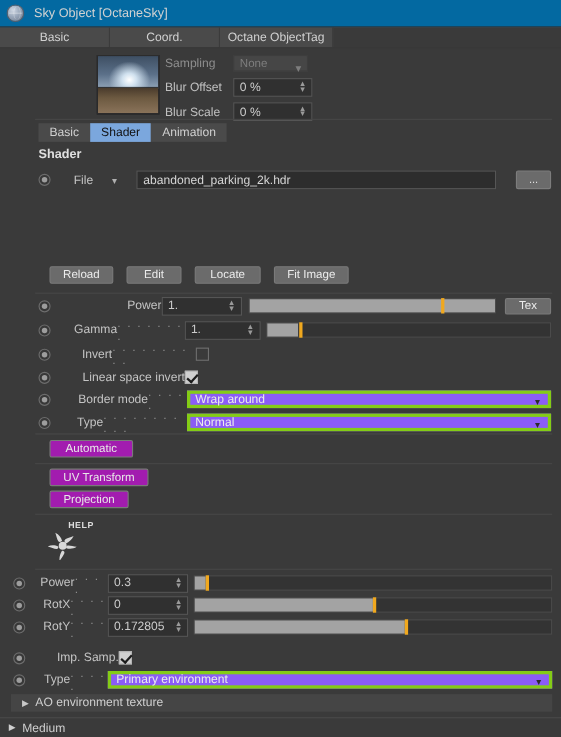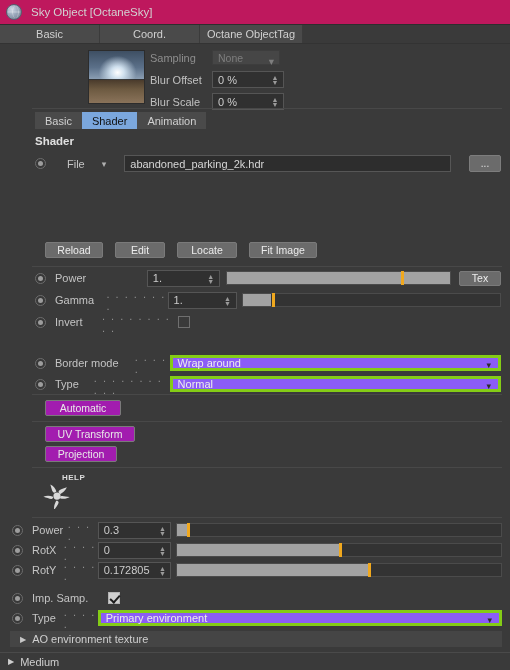--- a/index.html
+++ b/index.html
@@ -9,21 +9,21 @@
     background: #3a3a3a;
     font-family: "Liberation Sans", sans-serif;
     font-size: 11px;
     color: #c8c8c8;
     overflow: hidden;
   }
   .app { position: relative; width: 510px; height: 670px; background: #3a3a3a; }
 
   
   .titlebar {
-    height: 25px; background: #be185d; display: flex; align-items: center;
+    height: 25px; background: #0369a1; display: flex; align-items: center;
     padding-left: 6px; border-bottom: 1px solid #2e2e2e;
   }
   .sky-icon {
     width: 16px; height: 16px; border-radius: 50%;
     background: radial-gradient(circle at 35% 30%, #cfd8e4 0%, #9aa8bb 45%, #6d7a8c 100%);
     border: 1px solid #55606e; position: relative; flex: 0 0 auto;
   }
   .sky-icon::before {
     content:""; position:absolute; left:1px; right:1px; top:50%; height:1px;
     background: rgba(255,255,255,.35); transform: translateY(-50%);
@@ -173,20 +173,21 @@
   .sep { position: absolute; left: 32px; width: 470px; height: 1px; background: #484848; }
 
   
   .prow {
     position: absolute; left: 35px; width: 466px; height: 18px;
     display: flex; align-items: center;
   }
   .plabel {
     margin-left: 9px; color: #c4c4c4; font-size: 11px; white-space: nowrap;
     overflow: hidden;
+    text-align: right;
   }
   .dots { color: #8f8f8f; letter-spacing: 1.5px; }
 
   .slider {
     height: 14px; background: #333333; border: 1px solid #4b4b4b; position: relative;
   }
   .slider .fill { position:absolute; left:0; top:0; bottom:0; background:#a3a3a3; }
   .slider .mark {
     position:absolute; top:-1px; bottom:-1px; width:3px; background:#f0a81e;
   }
@@ -350,20 +351,25 @@
     </div>
   </div>
 
   <div class="prow" style="top:313px">
     <div class="radio"></div>
     <div class="plabel" style="width:47px">Invert</div>
     <div class="dots" style="width:76px">. . . . . . . . . .</div>
     <div class="checkbox"></div>
   </div>
 
+  <div class="prow" style="top:334px">
+    <div class="radio"></div>
+    <div class="plabel" style="width:113px">Linear space invert</div>
+    <div class="checkbox on"></div>
+  </div>
 
   <div class="prow" style="top:354px">
     <div class="radio"></div>
     <div class="plabel" style="width:82px">Border mode</div>
     <div class="dots" style="width:36px">. . . . .</div>
     <div class="combo" style="width:341px">
       <span>Wrap around</span>
       <span class="chev">▾</span>
     </div>
   </div>

